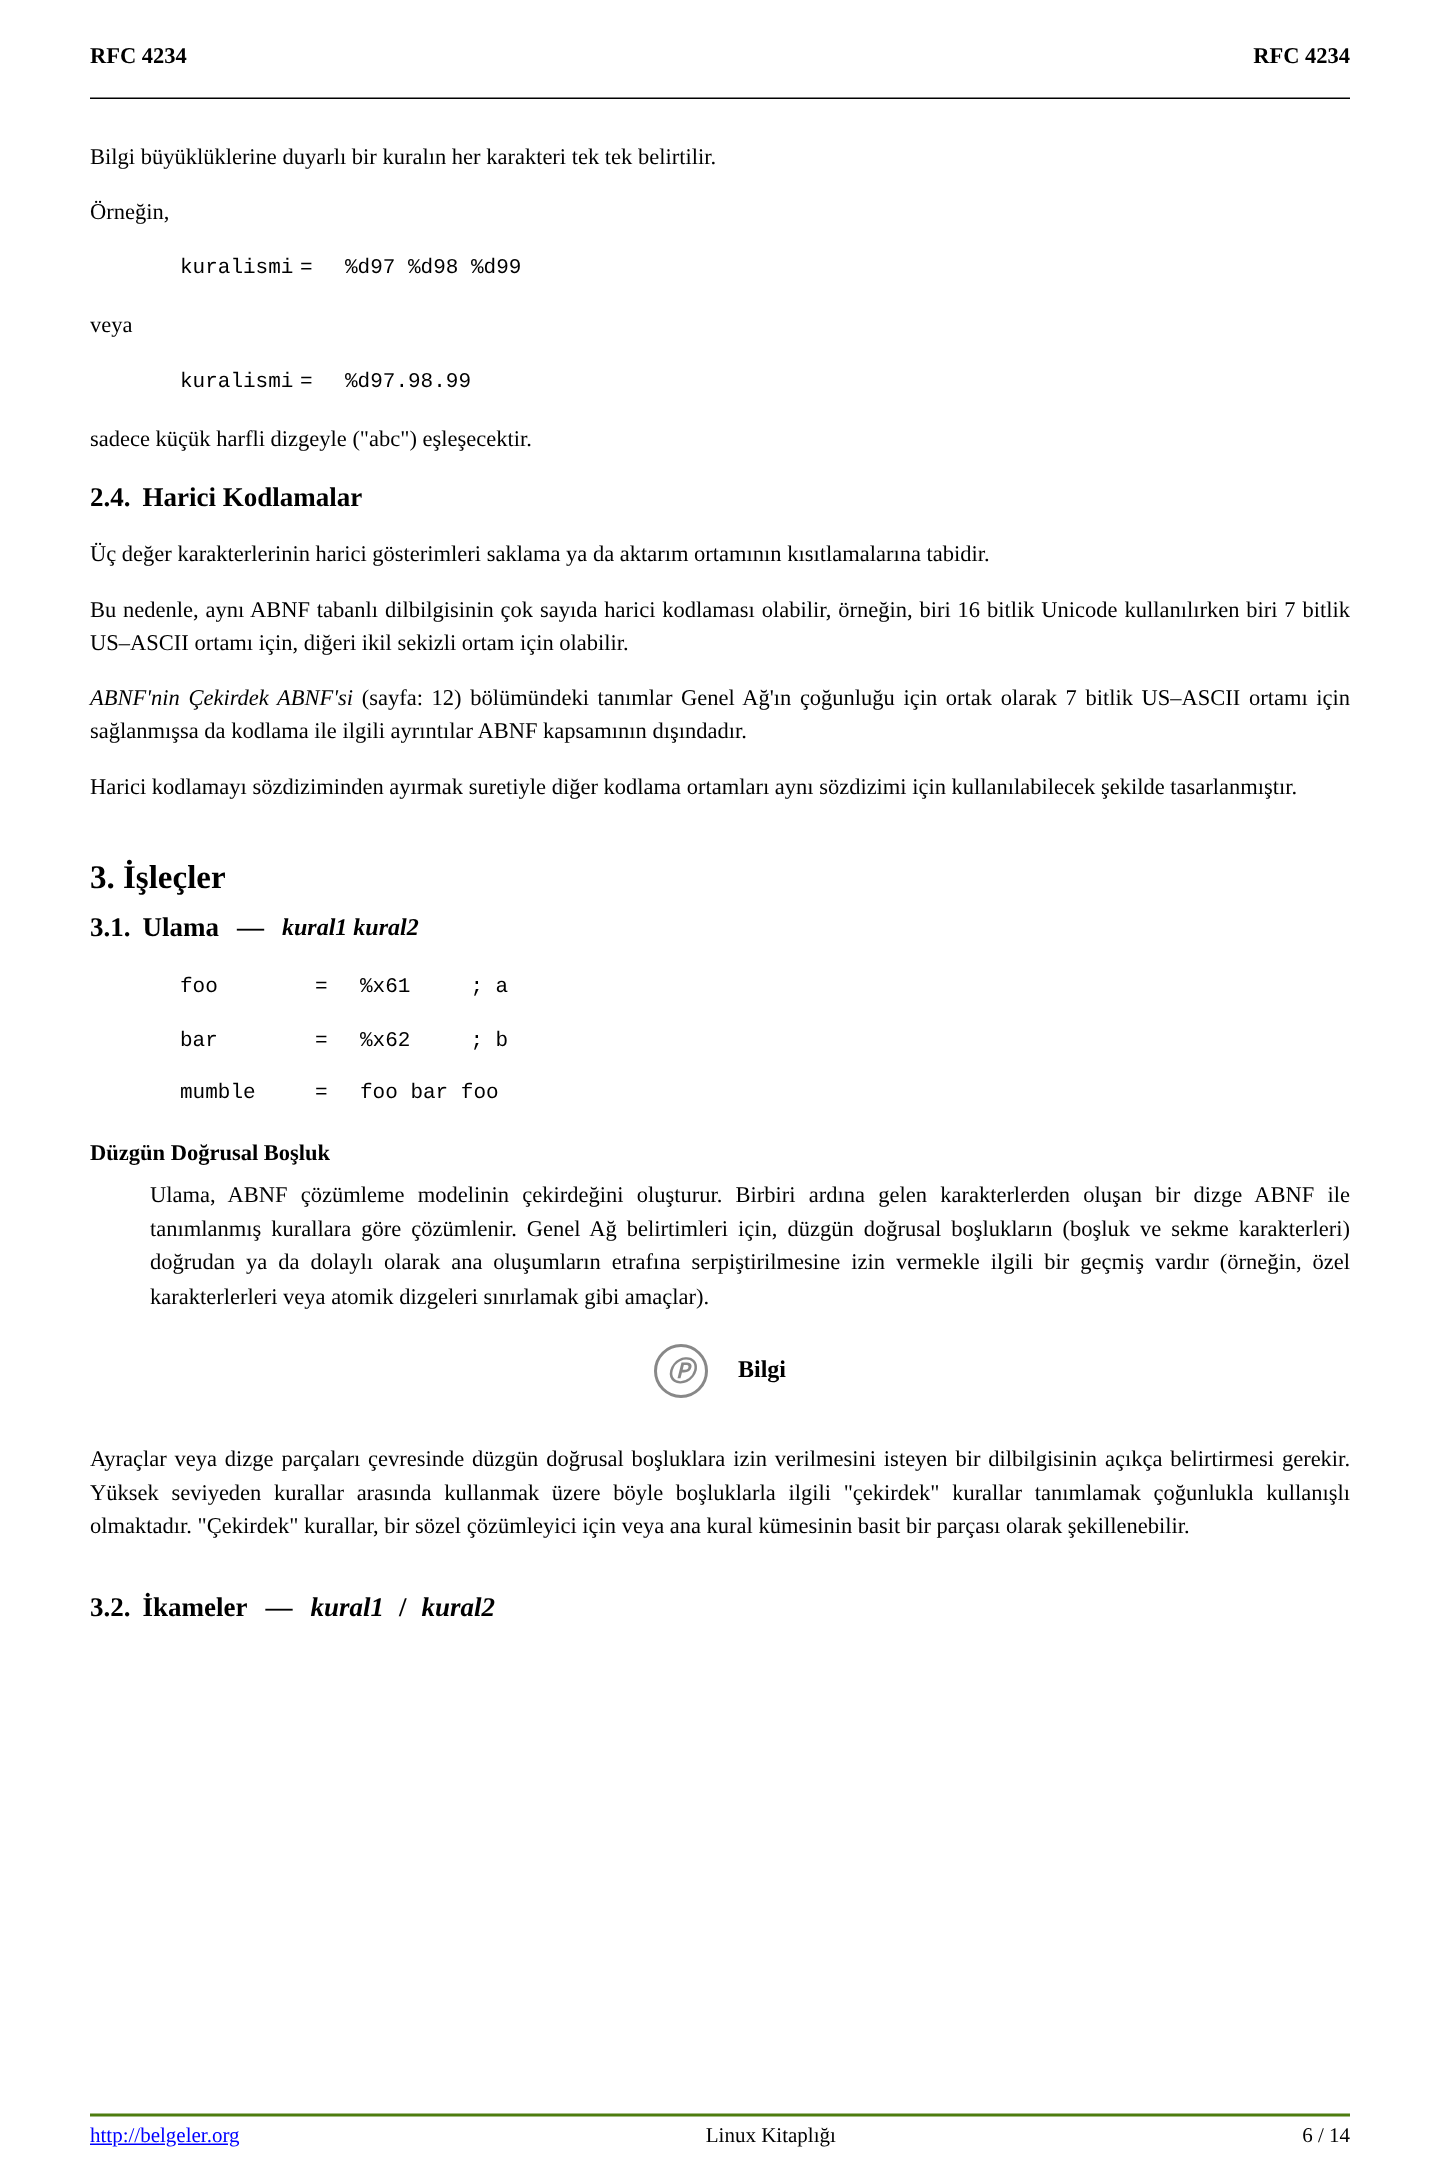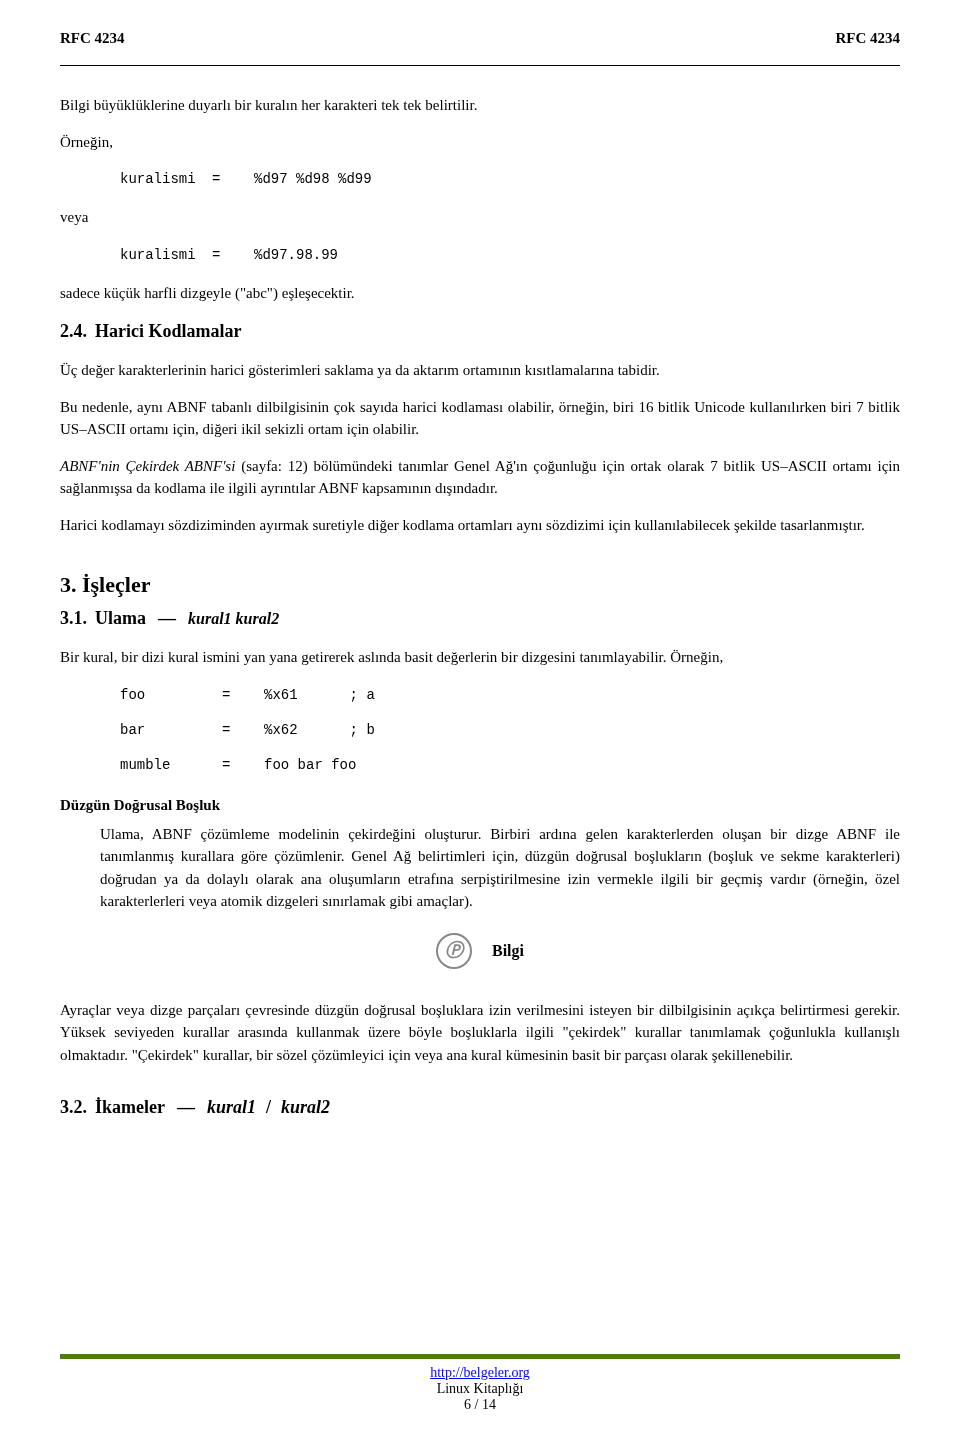--- a/index.html
+++ b/index.html
@@ -35,30 +35,29 @@
     }
 
     .header-left, .header-right {
       font-size: 15px;
       font-weight: bold;
     }
 
     
     .page-footer {
       position: absolute;
-      bottom: 36px;
+      bottom: 16px;
       left: 60px;
       right: 60px;
       display: flex;
       justify-content: space-between;
       align-items: center;
-      border-top: 5px solid #4d7c0f;
+      border-top: 2px solid #4d7c0f;
       padding-top: 6px;
       font-size: 14px;
-      flex-direction: column;
     }
 
     .footer-left {
       color: #00f;
       text-decoration: underline;
     }
 
     .footer-center {
       text-align: right;
       font-family: Liberation Serif, serif;
@@ -107,21 +106,21 @@
     
     .code-block {
       font-family: "Courier New", Courier, monospace;
       font-size: 14px;
       margin: 8px 0 14px 60px;
       line-height: 1.8;
     }
 
     .code-line {
       display: flex;
-      gap: 12px;
+      gap: 0;
       margin-bottom: 2px;
     }
 
     .code-name {
       width: 80px;
       display: inline-block;
     }
 
     .code-eq {
       width: 30px;
@@ -275,23 +274,20 @@
       <span>İşleçler</span>
     </div>
 
     <div class="section-heading">
       <span>3.1.</span>
       <span>Ulama</span>
       <span class="em-dash">—</span>
       <span class="italic-note">kural1 kural2</span>
     </div>
 
-    <div class="paragraph">
-      <span>Bir kural, bir dizi kural ismini yan yana getirerek aslında basit değerlerin bir dizgesini tanımlayabilir. Örneğin,</span>
-    </div>
 
     <div class="code-block">
       <div class="code-line" style="margin-bottom: 10px;">
         <span class="code-name" style="width:90px;">foo</span>
         <span class="code-eq">=</span>
         <span class="code-val">%x61</span>
         <span class="code-comment">; a</span>
       </div>
       <div class="code-line" style="margin-bottom: 10px;">
         <span class="code-name" style="width:90px;">bar</span>

